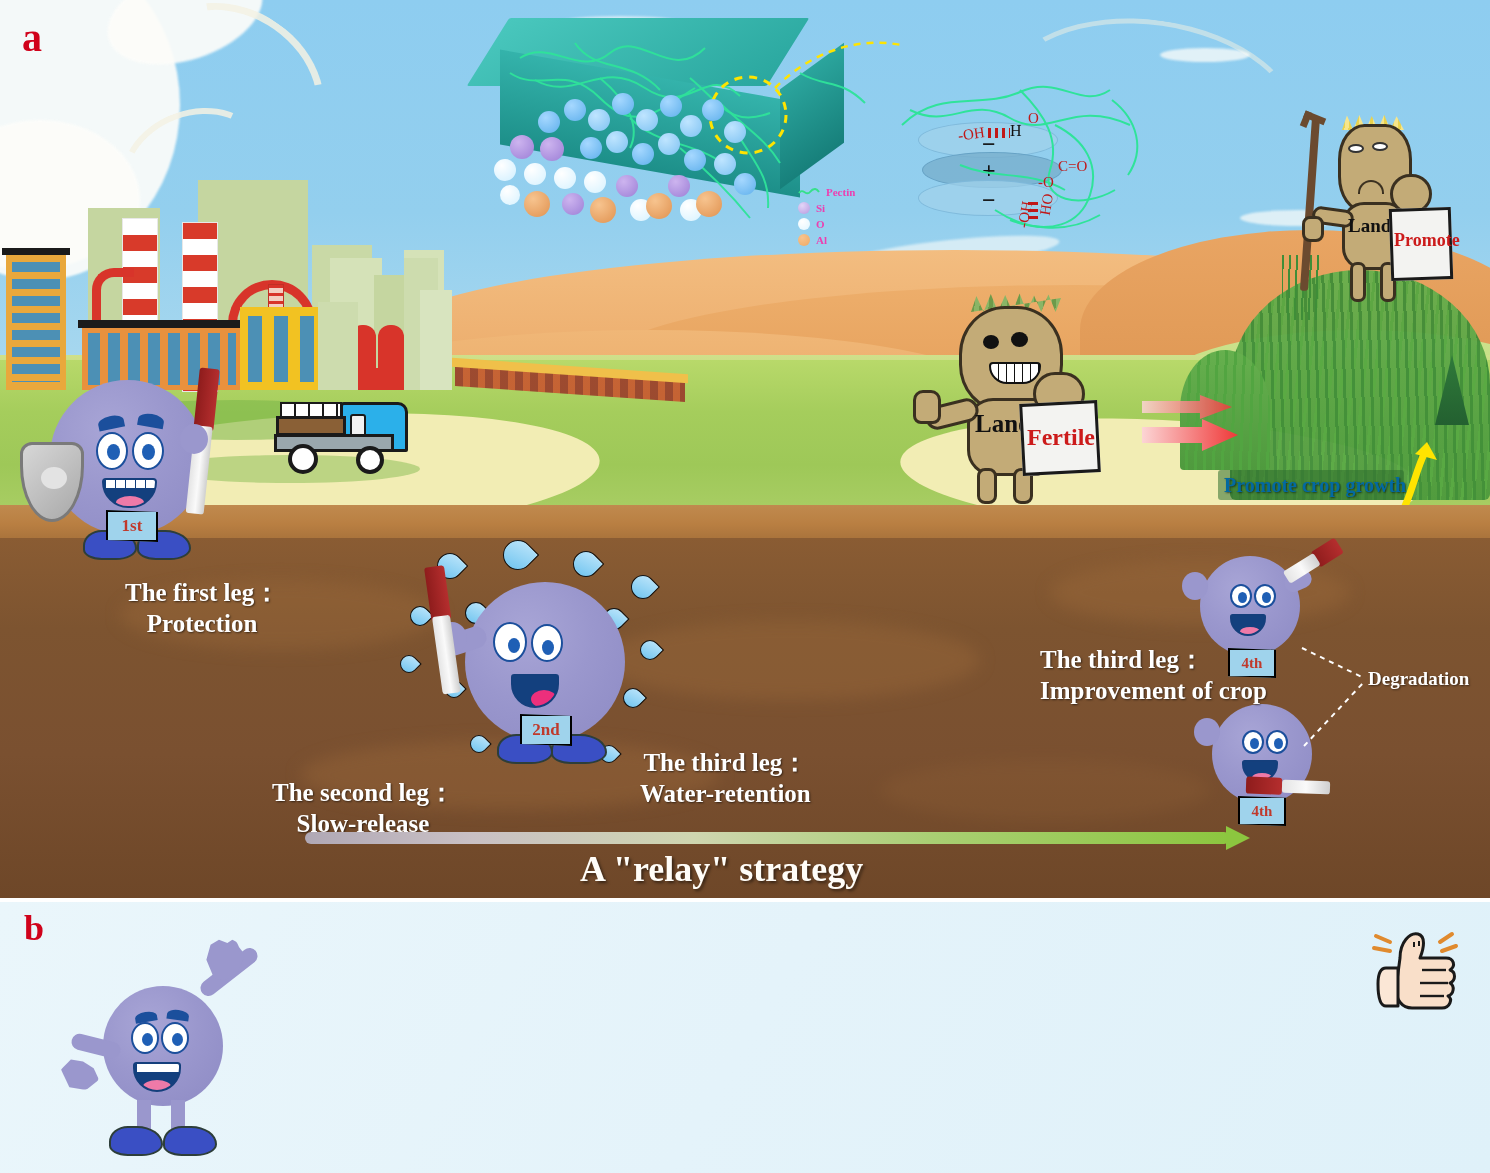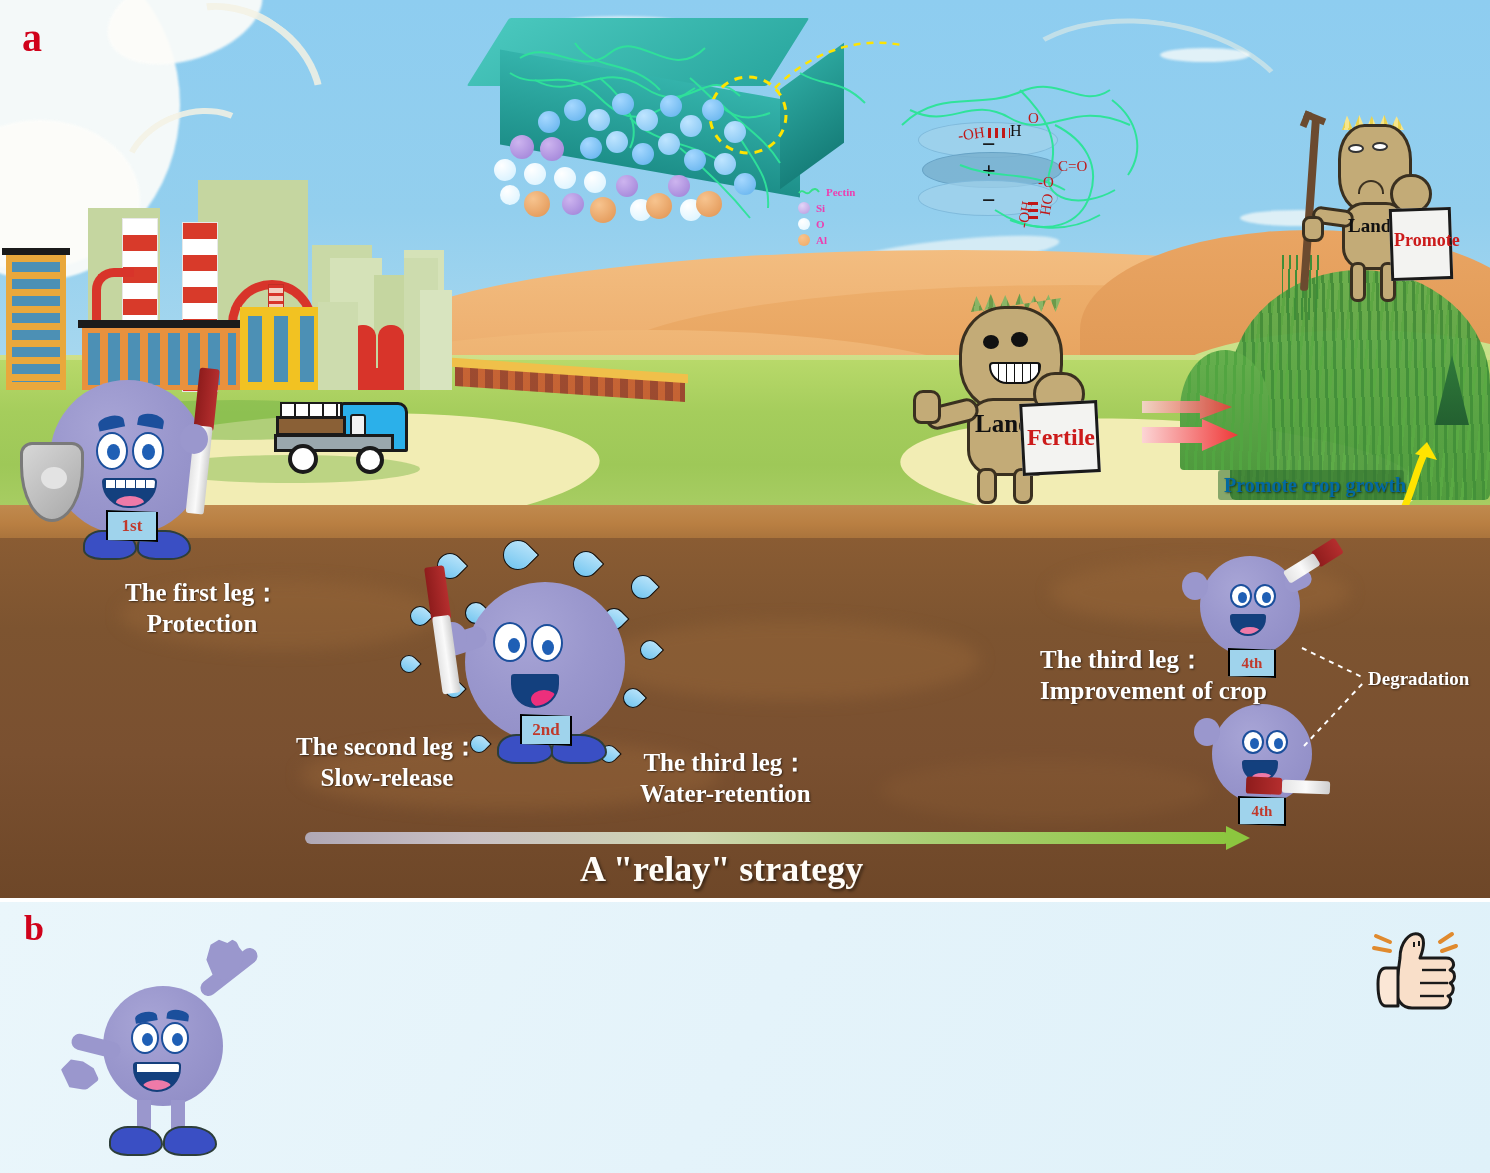--- a/index.html
+++ b/index.html
@@ -545,21 +545,21 @@
       <div class="pen" style="left:16px;top:-16px;width:22px;height:130px;transform:rotate(-8deg);">
         <div class="pen-cap" style="left:2px;top:0;width:20px;height:54px;"></div>
         <div class="pen-body" style="left:3px;top:50px;width:18px;height:78px;"></div>
       </div>
       <div class="shoe" style="left:82px;top:152px;width:56px;height:30px;"></div>
       <div class="shoe" style="left:136px;top:152px;width:56px;height:30px;"></div>
       <div class="flag" style="left:105px;top:132px;width:52px;height:32px;font-size:17px;clip-path:polygon(0 0,100% 6%,100% 100%,0 94%);">
         <span>2nd</span>
       </div>
     </div>
-    <div class="leg-label" style="left:272px;top:732px;margin-left:24px;">
+    <div class="leg-label" style="left:272px;top:778px;">
       <div>The second leg：</div>
       <div>Slow-release</div>
     </div>
 
     <div class="leg-label" style="left:640px;top:748px;">
       <div>The third leg：</div>
       <div>Water-retention</div>
     </div>
 
     <div class="mascot" style="left:1170px;top:550px;width:180px;height:150px;">

